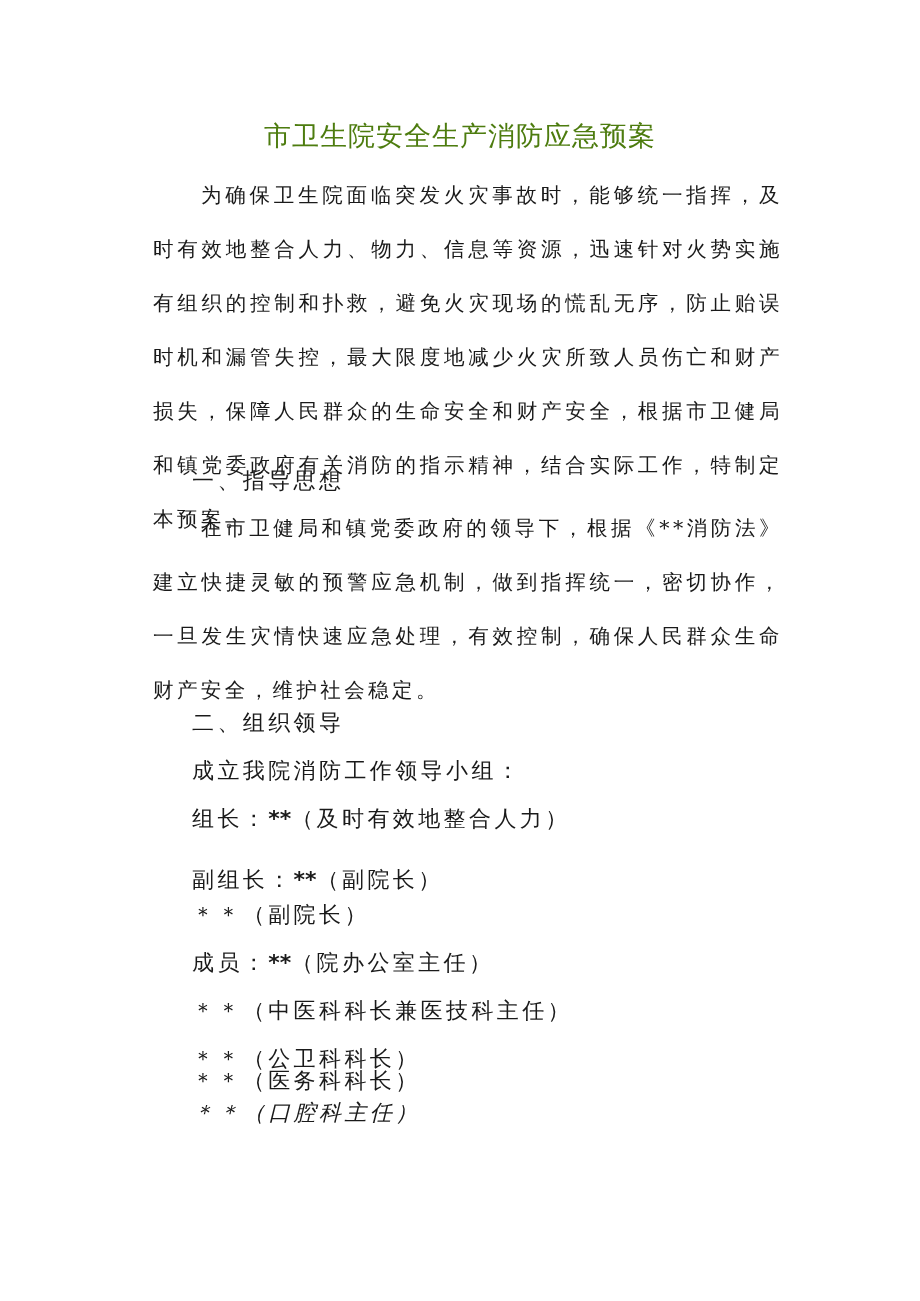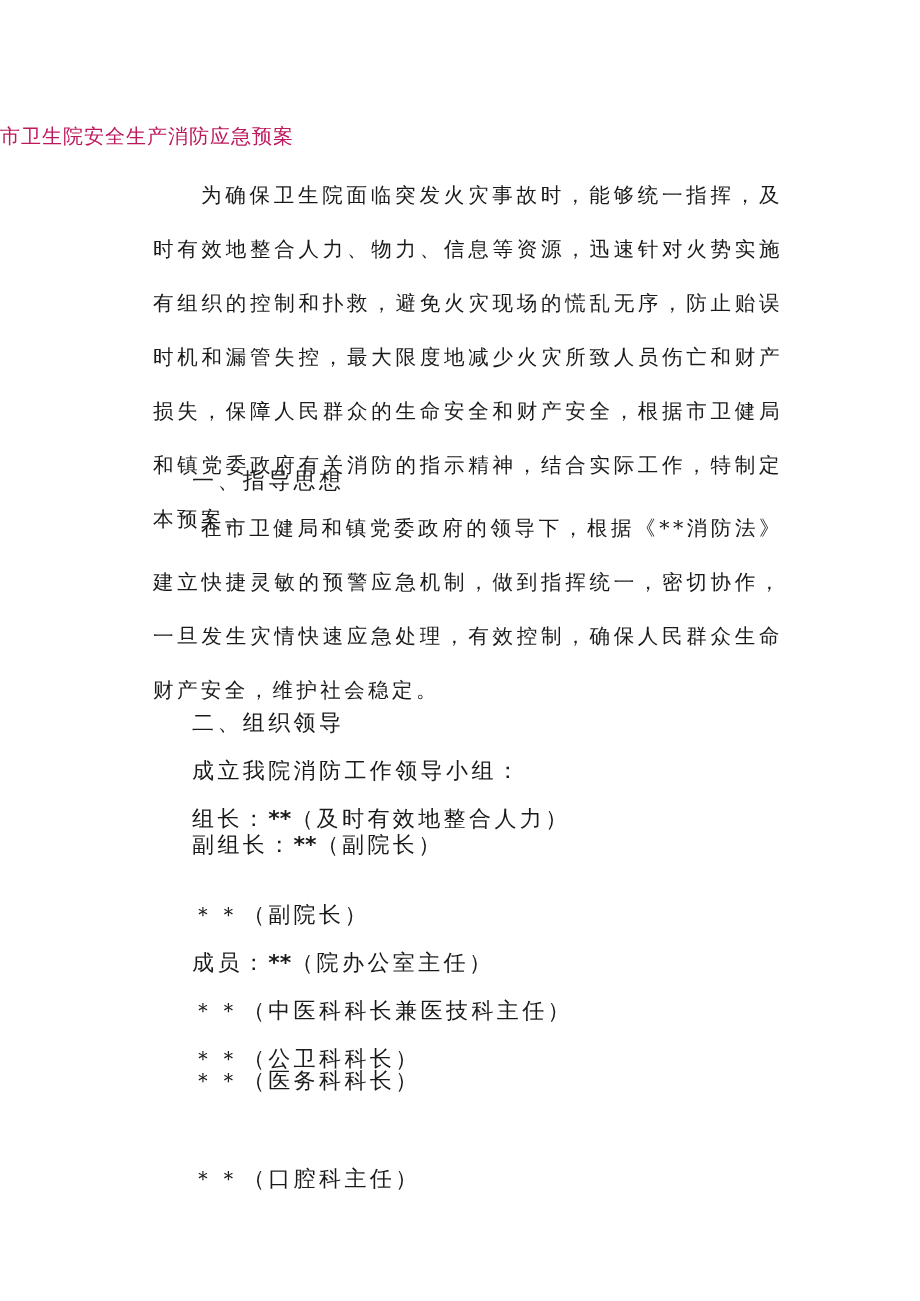--- a/index.html
+++ b/index.html
@@ -21,25 +21,26 @@
       top: 0;
       width: 920px;
       height: 1301px;
       background: #ffffff;
     }
     .title {
       position: absolute;
       left: 0;
       width: 920px;
       top: 116px;
+      text-align: center;
       font-family: "DejaVu Sans", "Liberation Sans", sans-serif;
-      font-size: 20px;
+      font-size: 27px;
       line-height: 40px;
       letter-spacing: 1px;
-      color: #be185d;
+      color: #4d7c0f;
       margin: 0;
       font-weight: normal;
     }
     .body-block {
       position: absolute;
       left: 153px;
       width: 630px;
       font-size: 20.5px;
       line-height: 54px;
       letter-spacing: 3.4px;
@@ -73,36 +74,36 @@
   <p class="body-block indent" style="top:501px;">在市卫健局和镇党委政府的领导下，根据《**消防法》建立快捷灵敏的预警应急机制，做到指挥统一，密切协作，一旦发生灾情快速应急处理，有效控制，确保人民群众生命财产安全，维护社会稳定。</p>
 
   <p class="line" style="top:742px;">成立我院消防工作领导小组：</p>
 
   <p class="line" style="top:694px;">二、组织领导</p>
 
   <div>
     <p class="line" style="top:790px;">
       <span>组长：</span><span class="mask">**</span><span>（及时有效地整合人力）</span>
     </p>
-    <p class="line" style="top:816px;">
+    <p class="line" style="top:851px;">
       <span>副组长：</span><span class="mask">**</span><span>（副院长）</span>
     </p>
     <p class="line" style="top:886px;">
       <span></span><span>＊＊</span><span>（副院长）</span>
     </p>
     <p class="line" style="top:934px;">
       <span>成员：</span><span class="mask">**</span><span>（院办公室主任）</span>
     </p>
     <p class="line" style="top:982px;">
       <span></span><span>＊＊</span><span>（中医科科长兼医技科主任）</span>
     </p>
     <p class="line" style="top:1030px;">
       <span></span><span>＊＊</span><span>（公卫科科长）</span>
     </p>
     <p class="line" style="top:1052px;">
       <span></span><span>＊＊</span><span>（医务科科长）</span>
     </p>
-    <p class="line" style="top:1150px;">
+    <p class="line" style="top:1084px;font-style:italic;">
       <span></span><span>＊＊</span><span>（口腔科主任）</span>
     </p>
   </div>
 
 </div>
 
 </body></html>

